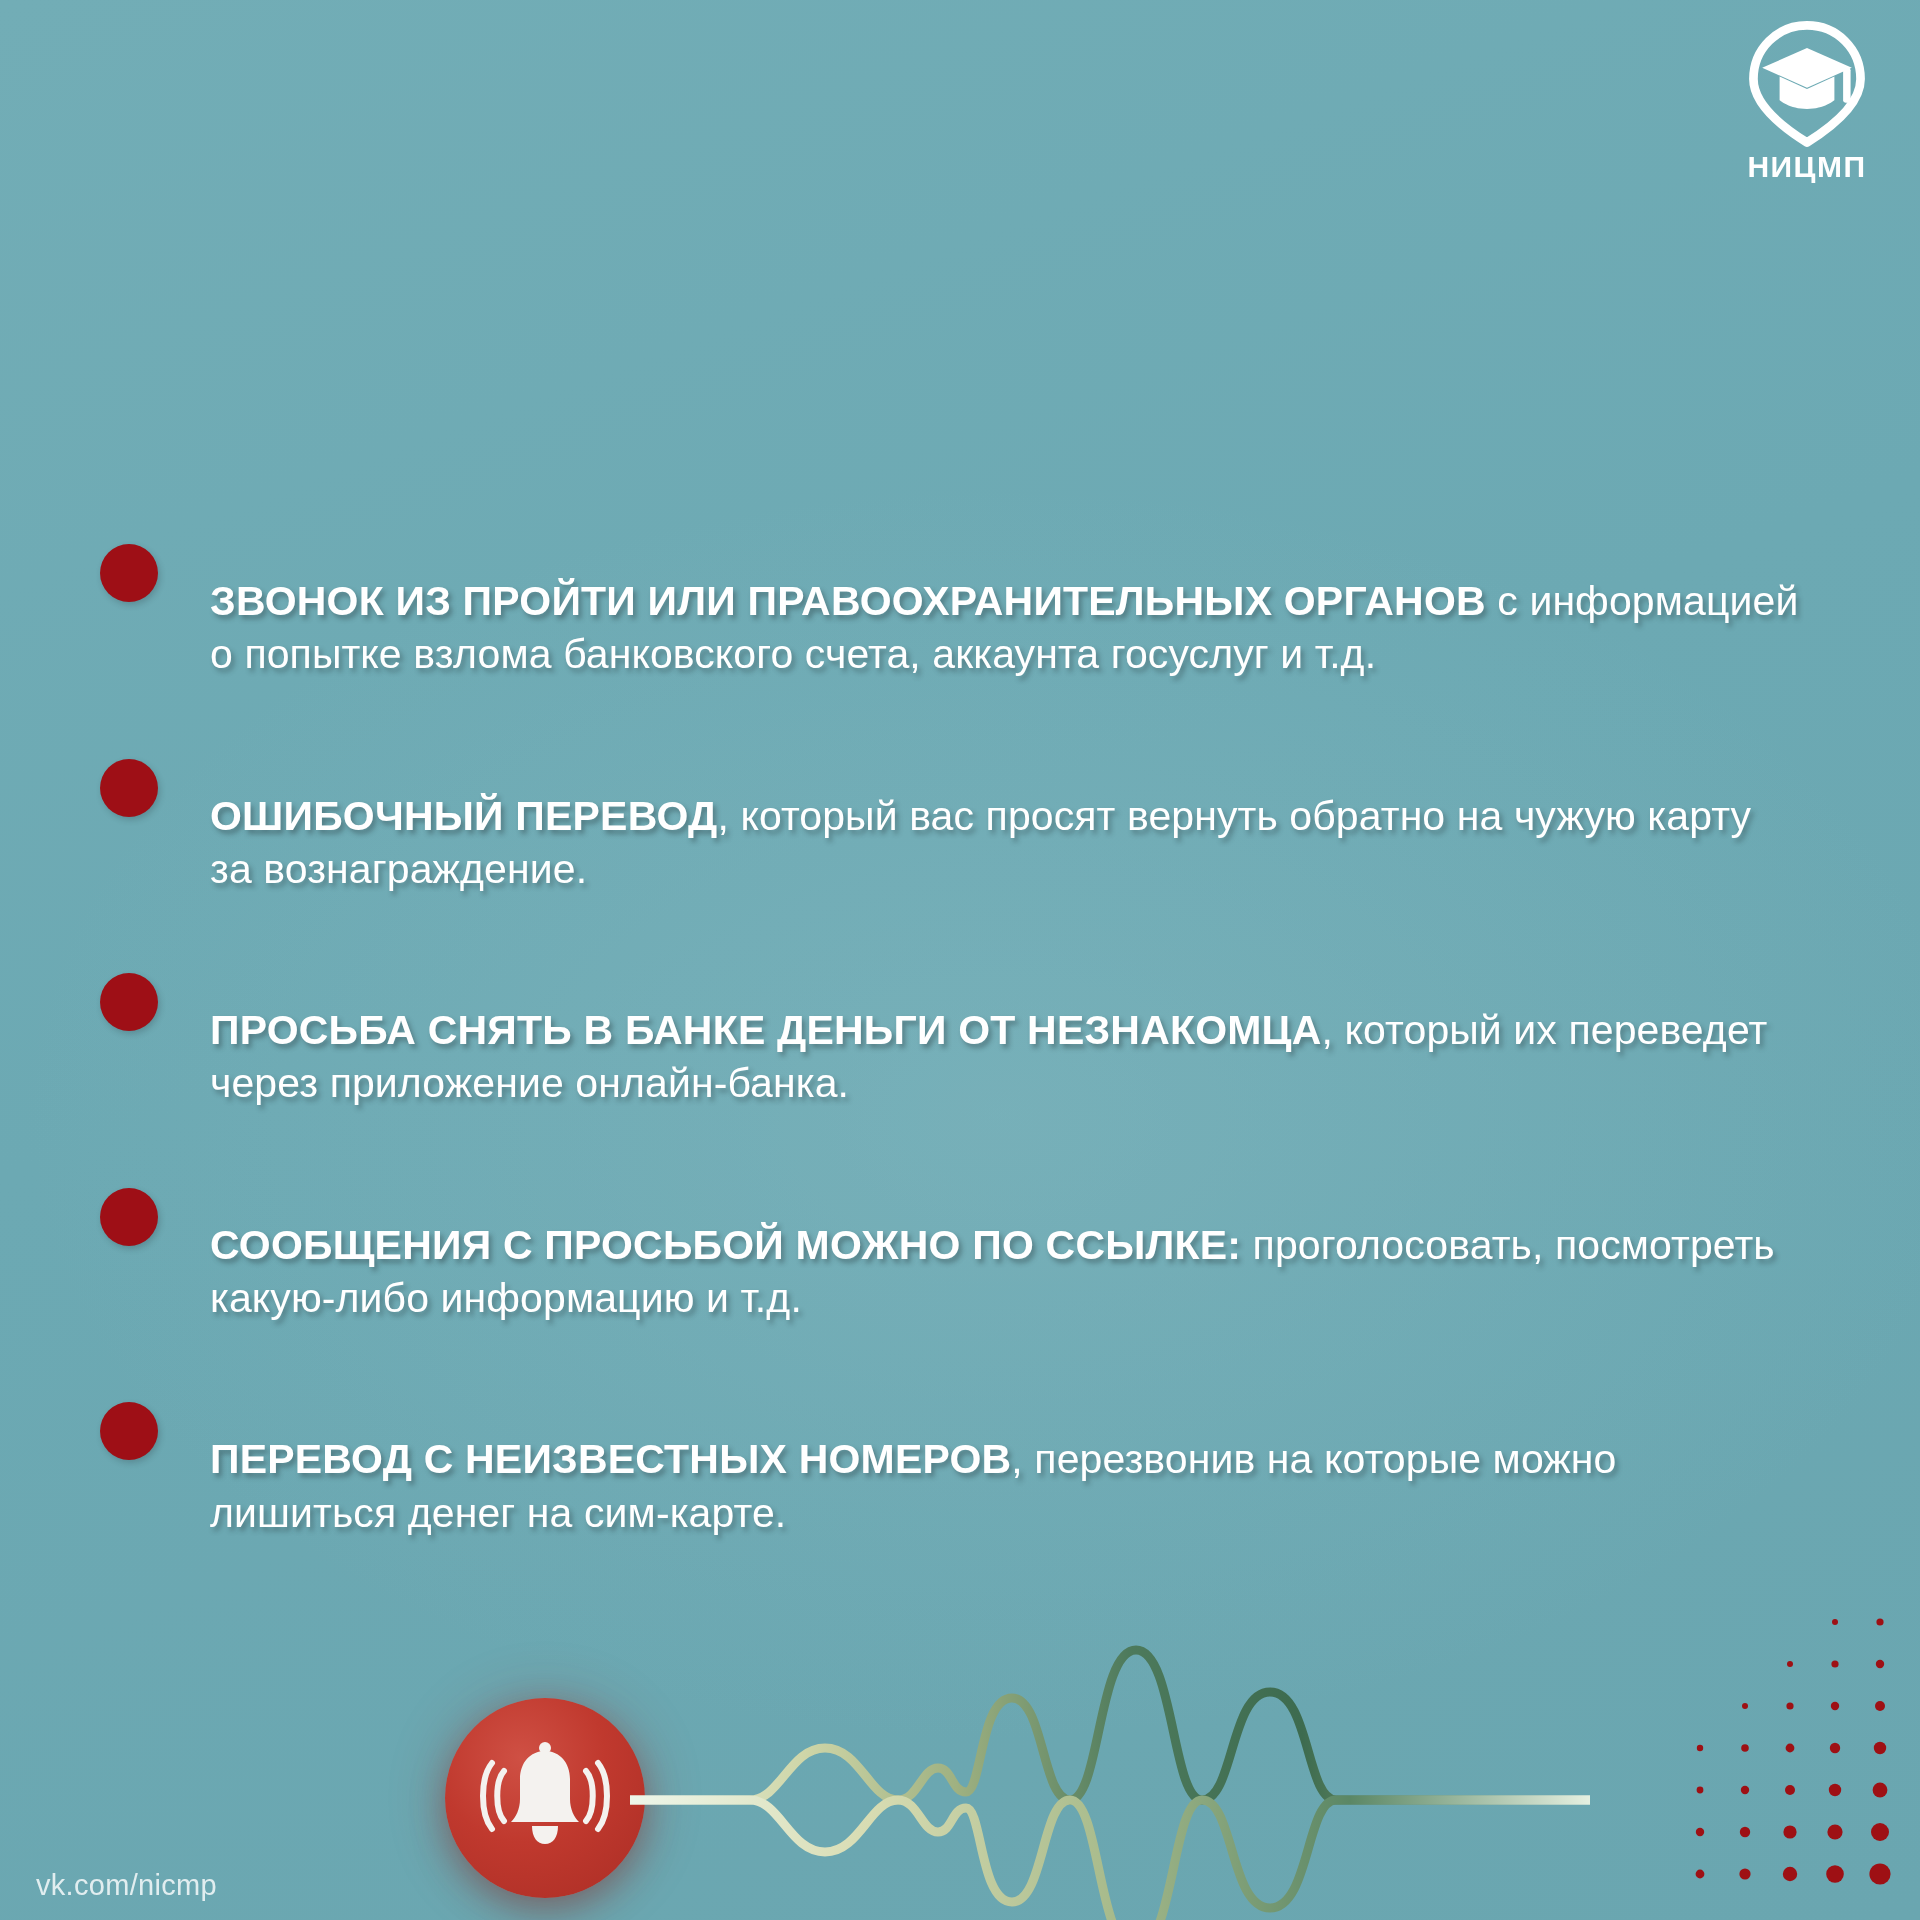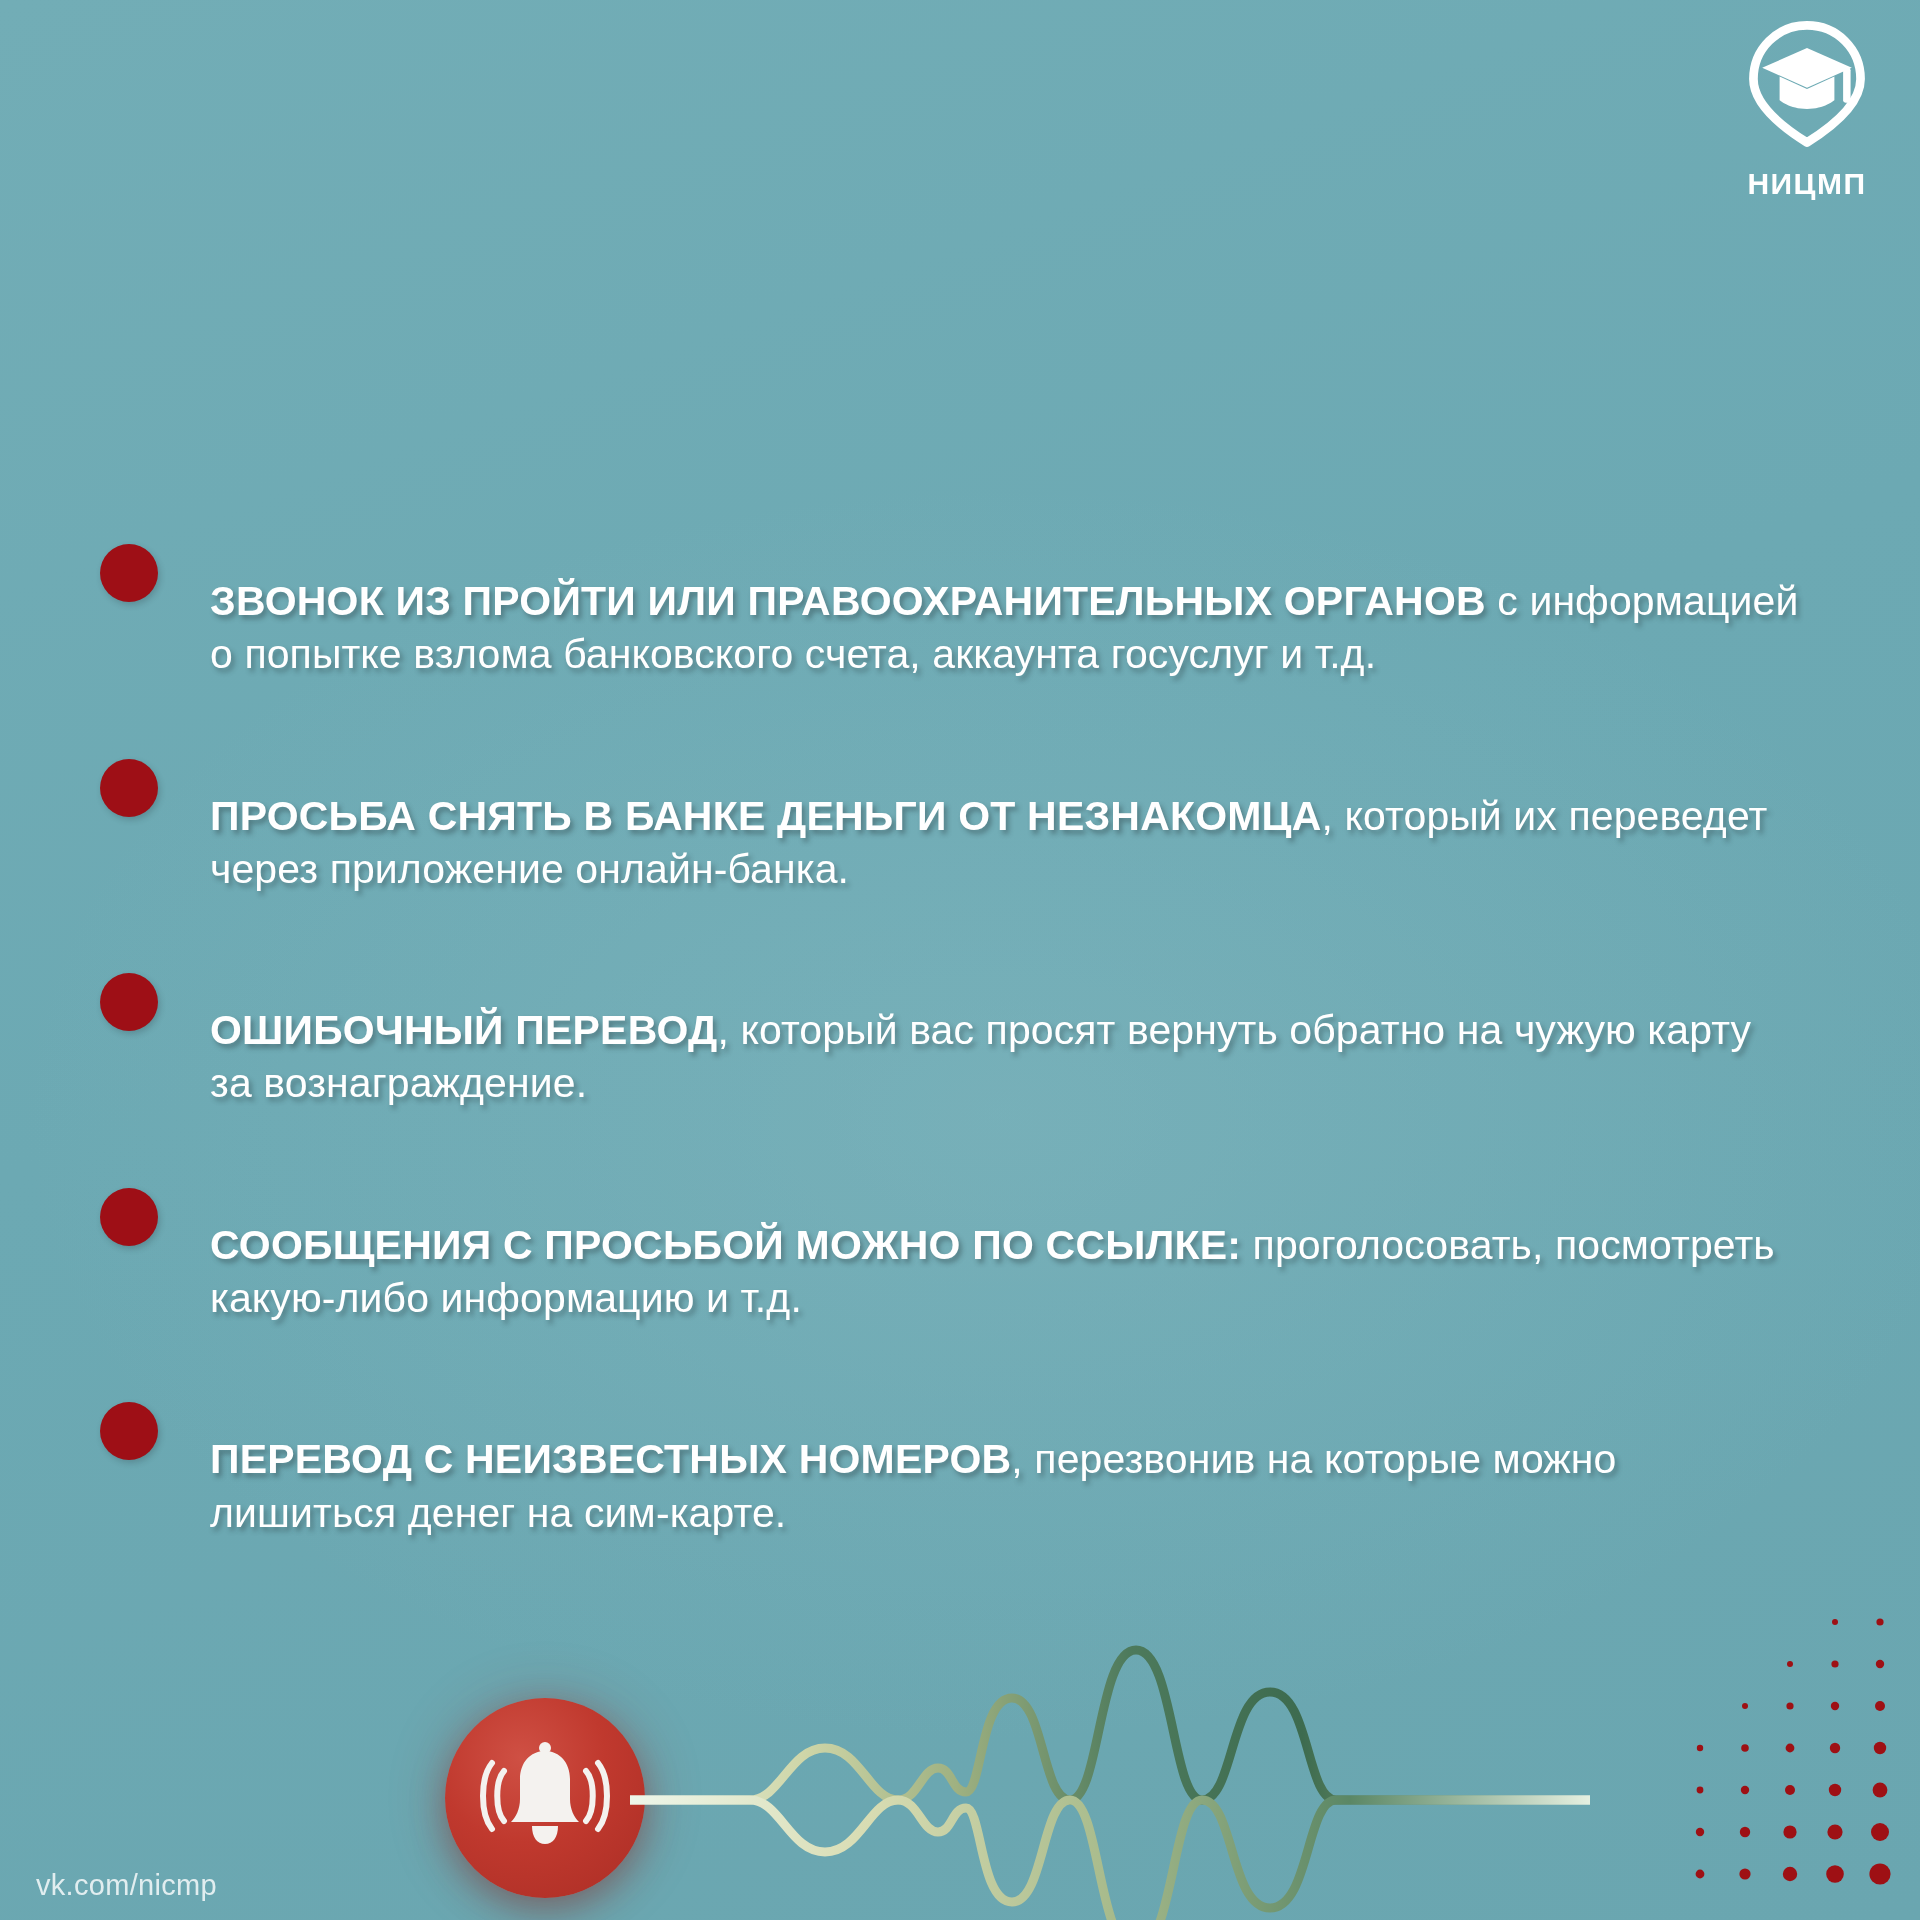--- a/index.html
+++ b/index.html
@@ -34,21 +34,21 @@
     height: 190px;
     text-align: center;
   }
   #logo .pin-wrap {
     width: 150px;
     height: 132px;
     display: block;
   }
   #logo .logo-text {
     display: block;
-    margin-top: 17px;
+    margin-top: 0;
     color: #ffffff;
     font-size: 30px;
     font-weight: 700;
     letter-spacing: 1.5px;
     font-family: "Liberation Sans", "DejaVu Sans", sans-serif;
   }
 
   
   #title {
     position: absolute;
@@ -178,26 +178,26 @@
 
   <div id="bullets">
 
     <div class="bullet-row">
       <span class="bullet-dot"></span>
       <p class="bullet-text"><span class="lead">ЗВОНОК ИЗ ПРОЙТИ ИЛИ ПРАВООХРАНИТЕЛЬНЫХ ОРГАНОВ</span><span> с информацией о попытке взлома банковского счета, аккаунта госуслуг и т.д.</span></p>
     </div>
 
     <div class="bullet-row">
       <span class="bullet-dot"></span>
+      <p class="bullet-text"><span class="lead">ОШИБОЧНЫЙ ПЕРЕВОД</span><span>, который вас просят вернуть обратно на чужую карту за вознаграждение.</span></p>
+    </div>
+
+    <div class="bullet-row">
+      <span class="bullet-dot"></span>
       <p class="bullet-text"><span class="lead">ПРОСЬБА СНЯТЬ В БАНКЕ ДЕНЬГИ ОТ НЕЗНАКОМЦА</span><span>, который их переведет через приложение онлайн-банка.</span></p>
-    </div>
-
-    <div class="bullet-row">
-      <span class="bullet-dot"></span>
-      <p class="bullet-text"><span class="lead">ОШИБОЧНЫЙ ПЕРЕВОД</span><span>, который вас просят вернуть обратно на чужую карту за вознаграждение.</span></p>
     </div>
 
     <div class="bullet-row">
       <span class="bullet-dot"></span>
       <p class="bullet-text"><span class="lead">СООБЩЕНИЯ С ПРОСЬБОЙ МОЖНО ПО ССЫЛКЕ:</span><span> проголосовать, посмотреть какую-либо информацию и т.д.</span></p>
     </div>
 
 
     <div class="bullet-row">
       <span class="bullet-dot"></span>

